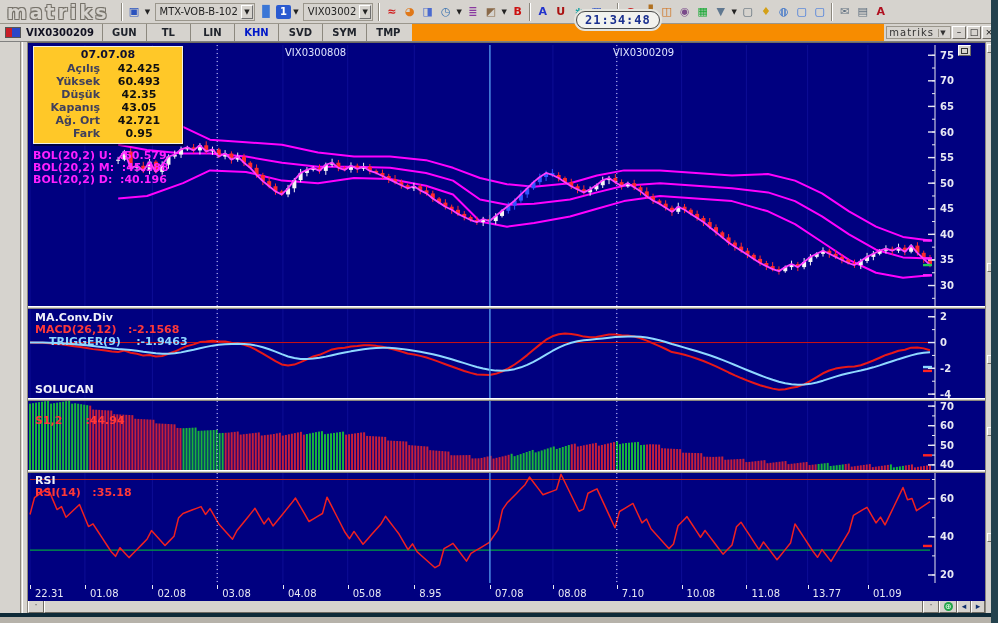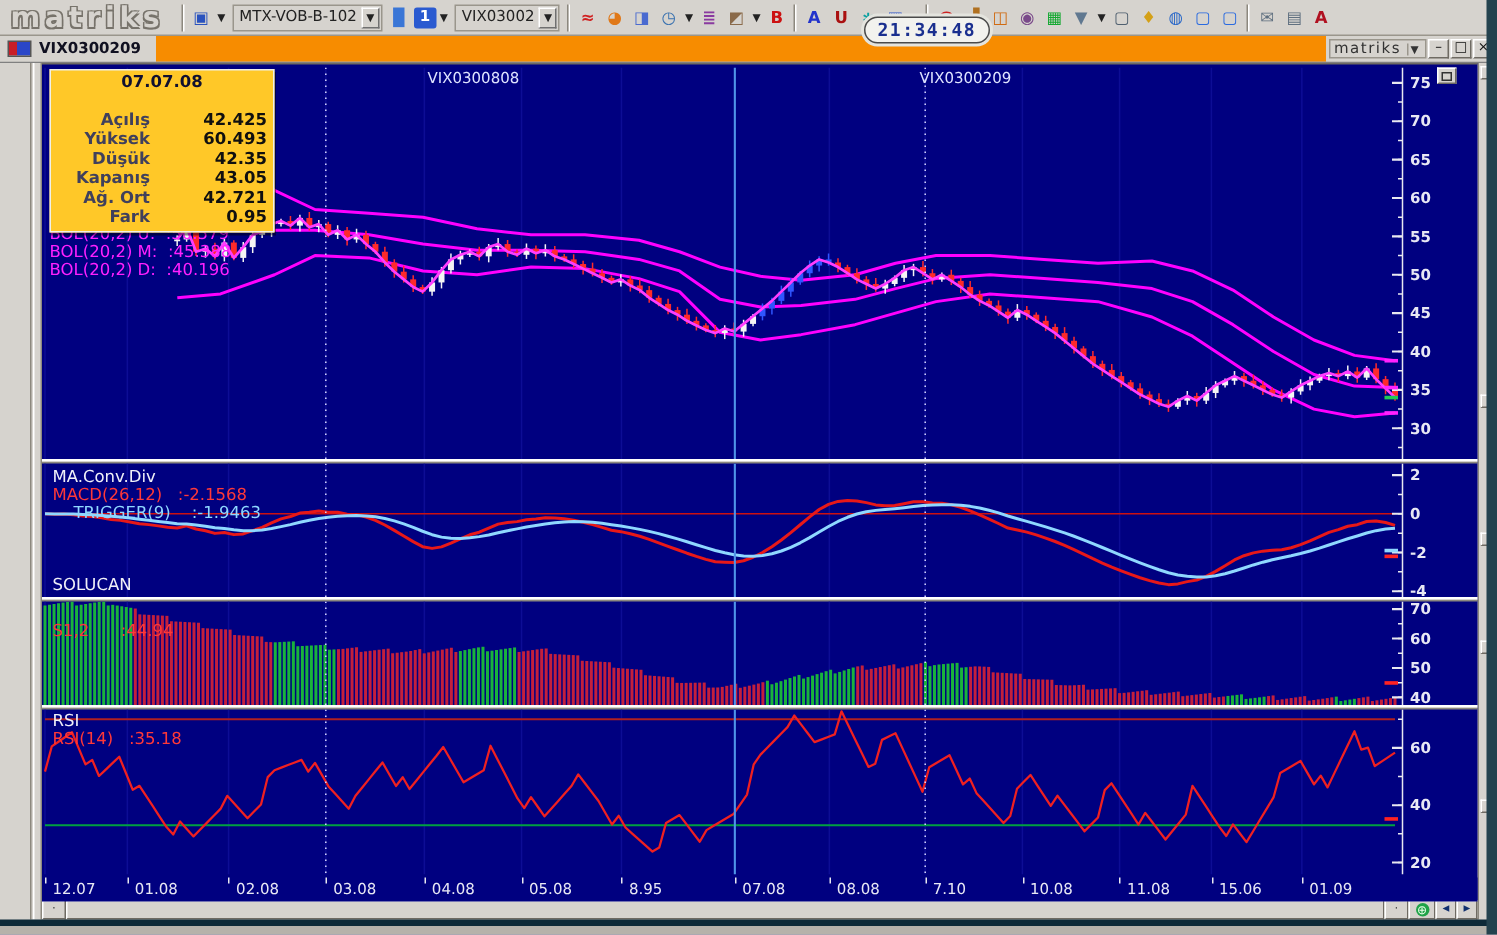--- a/index.html
+++ b/index.html
@@ -57,25 +57,25 @@
     background:linear-gradient(#0e2a38 0 45%,#b6b2aa 45% 100%)}
   
   #client{left:28px;top:42px;width:957px;height:558px;background:#000080;position:absolute;
     border-top:1px solid #6e6a62}
   #client svg{position:absolute;left:0}
   .panel-sep{position:absolute;left:0;width:957px;height:3px;
     background:linear-gradient(#fff 0 34%,#d6d3ce 34% 67%,#8c887e 67% 100%)}
   
   #infobox{left:5px;top:3px;width:150px;background:#ffc828;border:1px solid #f0f0e8;
     box-shadow:1px 2px 0 rgba(0,0,0,.45);position:absolute;padding:1px 4px 3px;z-index:10}
-  #infobox .ib-date{text-align:center;font-size:11px;font-weight:bold;color:#101030;margin-bottom:12px}
+  #infobox .ib-date{text-align:center;font-size:11px;font-weight:bold;color:#101030;margin-bottom:1px}
   .ib-row{display:flex;font-size:11px;line-height:13px}
   .ib-row .l{width:62px;text-align:right;color:#40405c;font-weight:bold}
-  .ib-row .v{flex:1;text-align:right;color:#101010;font-weight:bold}
-  .ovl{position:absolute;font-size:11px;font-weight:normal;white-space:pre;z-index:9}
+  .ib-row .v{flex:1;text-align:center;color:#101010;font-weight:bold}
+  .ovl{position:absolute;font-size:11px;font-weight:bold;white-space:pre;z-index:9}
   .bol{color:#ff20ff}
   .t-white{color:#f0f0f8}.t-red{color:#ff3838}.t-cyan{color:#8fd8ff}
   .annot{position:absolute;font-size:10px;color:#dfe4ff;z-index:8}
   #corner-icon{position:absolute;left:930px;top:2px;width:13px;height:11px;background:#d6d3ce;
     border:1px solid;border-color:#fff #6e6a62 #6e6a62 #fff;z-index:12}
   #corner-icon:after{content:"";display:block;width:5px;height:4px;margin:2px auto 0;border:1px solid #333}
   
   #date-strip{position:absolute;left:0;top:542px;width:957px;height:16px;background:#000080;z-index:7}
   #date-strip .dtick{position:absolute;top:0;width:1px;height:4px;background:#e8e8f0}
   #date-strip .dlbl{position:absolute;top:3px;font-size:10px;color:#e8e8f4}
@@ -148,20 +148,29 @@
       <span class="tb-icon" style="color: rgb(176, 16, 32);">A</span>
     </span>
 </div>
 
 <div id="clock">21:34:48</div>
 
 <div id="caption">
   <div id="cap-left">
     <span id="cap-chart-icon"></span>
     <span id="cap-symbol">VIX0300209</span>
+    <span id="cap-btns" style="display:flex;align-self:stretch">
+        <span class="cap-btn">GUN</span>
+        <span class="cap-btn">TL</span>
+        <span class="cap-btn">LIN</span>
+        <span class="cap-btn active">KHN</span>
+        <span class="cap-btn">SVD</span>
+        <span class="cap-btn">SYM</span>
+        <span class="cap-btn">TMP</span>
+      </span>
   </div>
   <div id="cap-orange"></div>
   <div id="cap-right">
     <span id="cap-title">
         <span>matriks</span>
         <span class="arrow">▼</span>
       </span>
     <span class="win-btn">–</span>
     <span class="win-btn">□</span>
     <span class="win-btn">×</span>
@@ -979,21 +988,21 @@
   <div class="ovl t-cyan" style="left:21px;top:292px"><span>TRIGGER(9)</span>    <span>:-1.9463</span></div>
 
   <div class="ovl t-white" style="left:7px;top:340px">SOLUCAN</div>
   <div class="ovl t-red" style="left:7px;top:371px"><span>S1,2</span>      <span>:44.94</span></div>
 
   <div class="ovl t-white" style="left:7px;top:431px">RSI</div>
   <div class="ovl t-red" style="left:7px;top:443px"><span>RSI(14)</span>   <span>:35.18</span></div>
 
   <div id="date-strip">
       <span class="dtick" style="left: 2px;"></span>
-      <span class="dlbl" style="left: 7px;">12.07</span>
+      <span class="dlbl" style="left: 7px;">22.31</span>
       <span class="dtick" style="left: 56.9px;"></span>
       <span class="dlbl" style="left: 61.9px;">01.08</span>
       <span class="dtick" style="left: 124.4px;"></span>
       <span class="dlbl" style="left: 129.4px;">02.08</span>
       <span class="dtick" style="left: 189.2px;"></span>
       <span class="dlbl" style="left: 194.2px;">03.08</span>
       <span class="dtick" style="left: 254.9px;"></span>
       <span class="dlbl" style="left: 259.9px;">04.08</span>
       <span class="dtick" style="left: 319.7px;"></span>
       <span class="dlbl" style="left: 324.7px;">05.08</span>
@@ -1003,21 +1012,21 @@
       <span class="dlbl" style="left: 466.9px;">07.08</span>
       <span class="dtick" style="left: 524.9px;"></span>
       <span class="dlbl" style="left: 529.9px;">08.08</span>
       <span class="dtick" style="left: 588.8px;"></span>
       <span class="dlbl" style="left: 593.8px;">7.10</span>
       <span class="dtick" style="left: 653.6px;"></span>
       <span class="dlbl" style="left: 658.6px;">10.08</span>
       <span class="dtick" style="left: 718.4px;"></span>
       <span class="dlbl" style="left: 723.4px;">11.08</span>
       <span class="dtick" style="left: 779.6px;"></span>
-      <span class="dlbl" style="left: 784.6px;">15.06</span>
+      <span class="dlbl" style="left: 784.6px;">13.77</span>
       <span class="dtick" style="left: 839.9px;"></span>
       <span class="dlbl" style="left: 844.9px;">01.09</span>
     </div>
 </div>
 
 <div id="hscroll">
   <span class="sc-nub">·</span>
   <span id="sc-track"></span>
   <span class="sc-nub">·</span>
   <span id="sc-globe">

